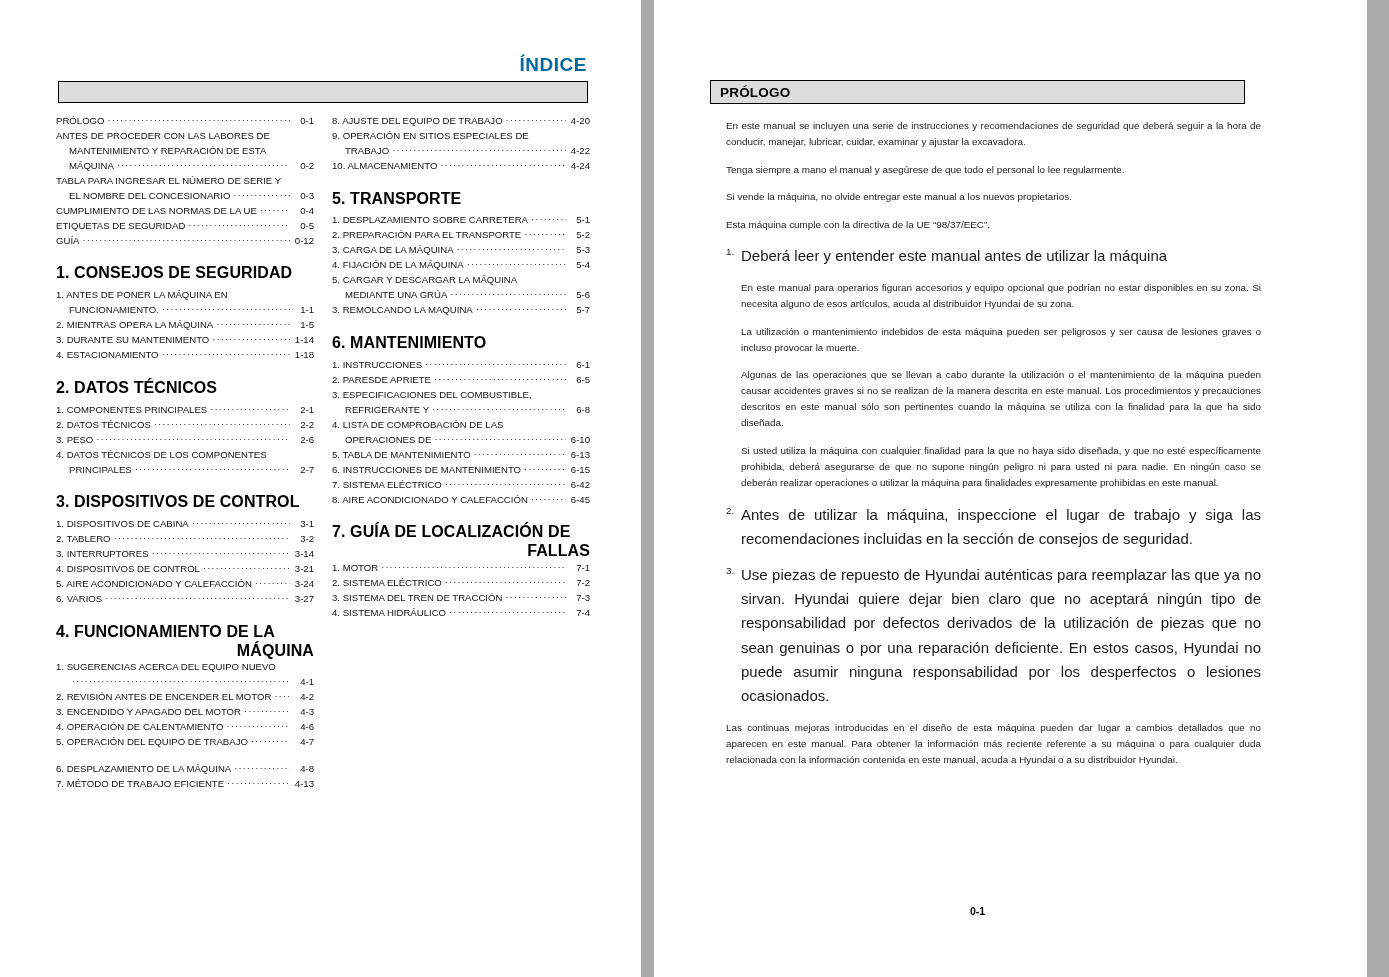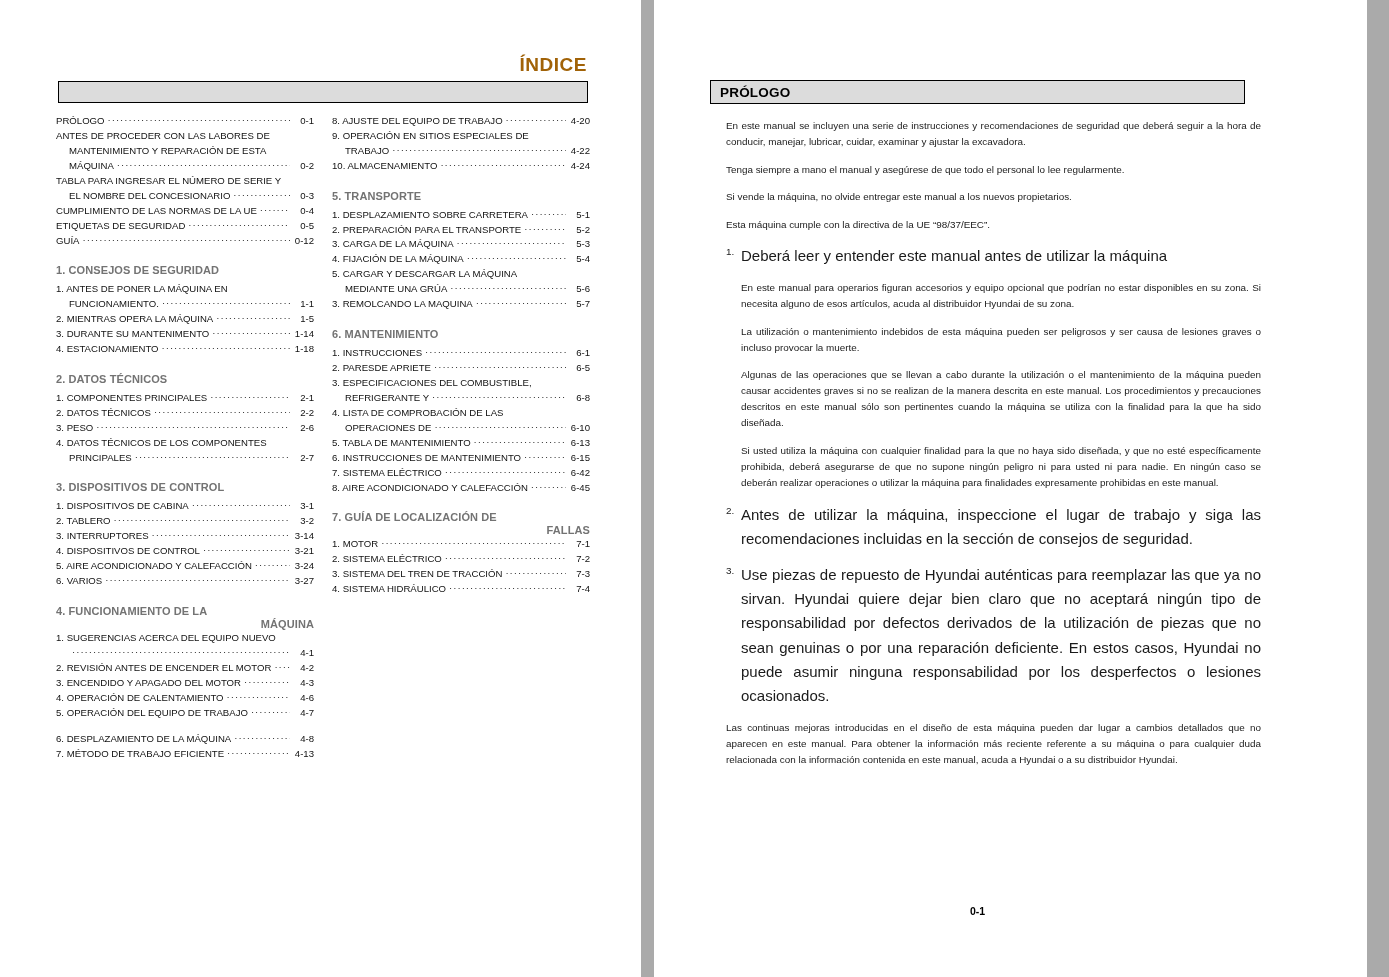--- a/index.html
+++ b/index.html
@@ -37,43 +37,43 @@
     background: #ffffff;
     position: relative;
     padding: 0;
   }
   .toc-title {
     position: absolute;
     top: 54px; right: 54px;
     font-size: 19px;
     font-weight: bold;
     letter-spacing: 0.5px;
-    color: #a16207;
+    color: #0369a1;
   }
   .toc-headbox {
     position: absolute;
     left: 58px; top: 81px;
     width: 530px; height: 22px;
     background: #dcdcdc;
     border: 1px solid #000;
   }
   .toc-columns {
     position: absolute;
     left: 56px; top: 116px;
     width: 534px;
     display: flex;
     gap: 18px;
   }
   .toc-col { width: 258px; }
   .toc-col.right { width: 258px; }
 
   .sec-head {
-    font-size: 11px;
+    font-size: 16px;
     font-weight: bold;
-    color: #737373;
+    color: #000000;
     line-height: 1.18;
     margin: 19px 0 7px 0;
     letter-spacing: 0.1px;
   }
   .sec-head.two-line { margin-bottom: 2px; }
   .sec-head .ind { padding-left: 15px; display: block; text-align: right; }
 
   .toc-row {
     display: flex;
     align-items: baseline;

